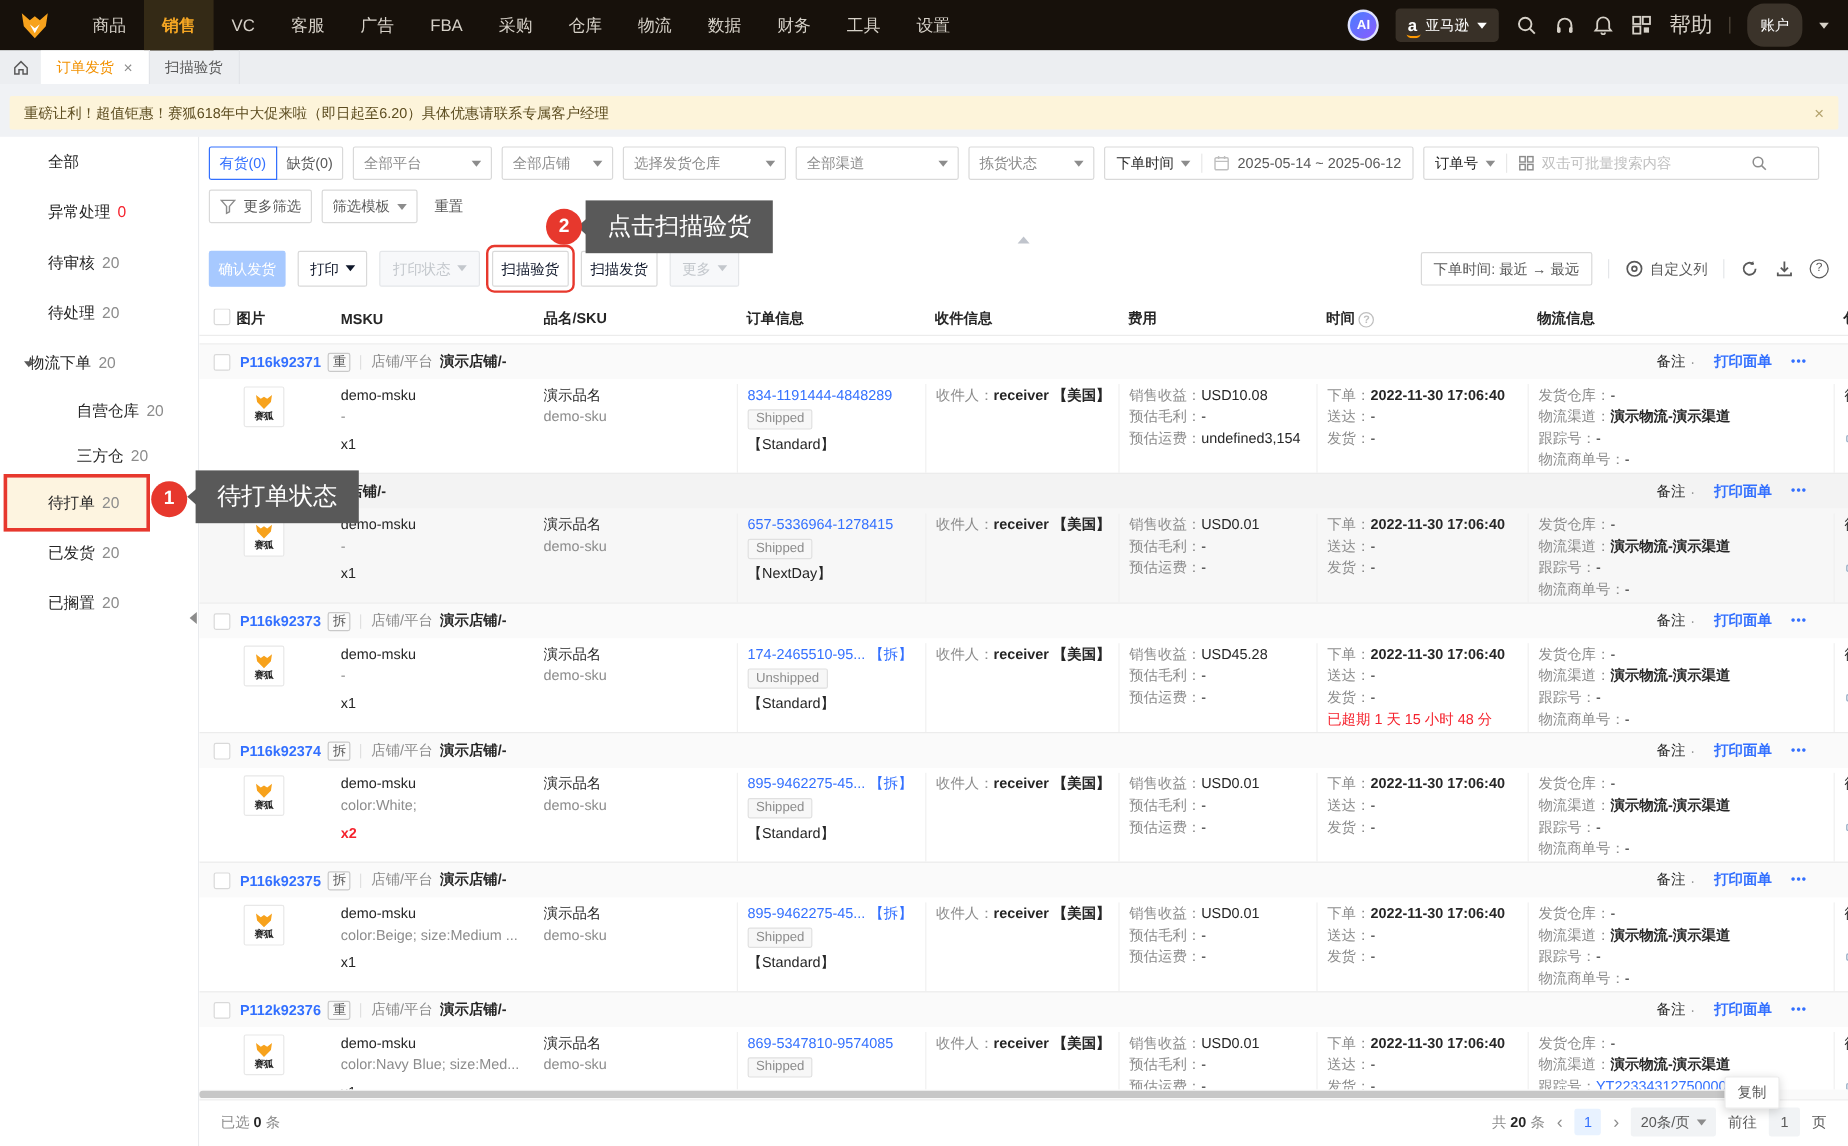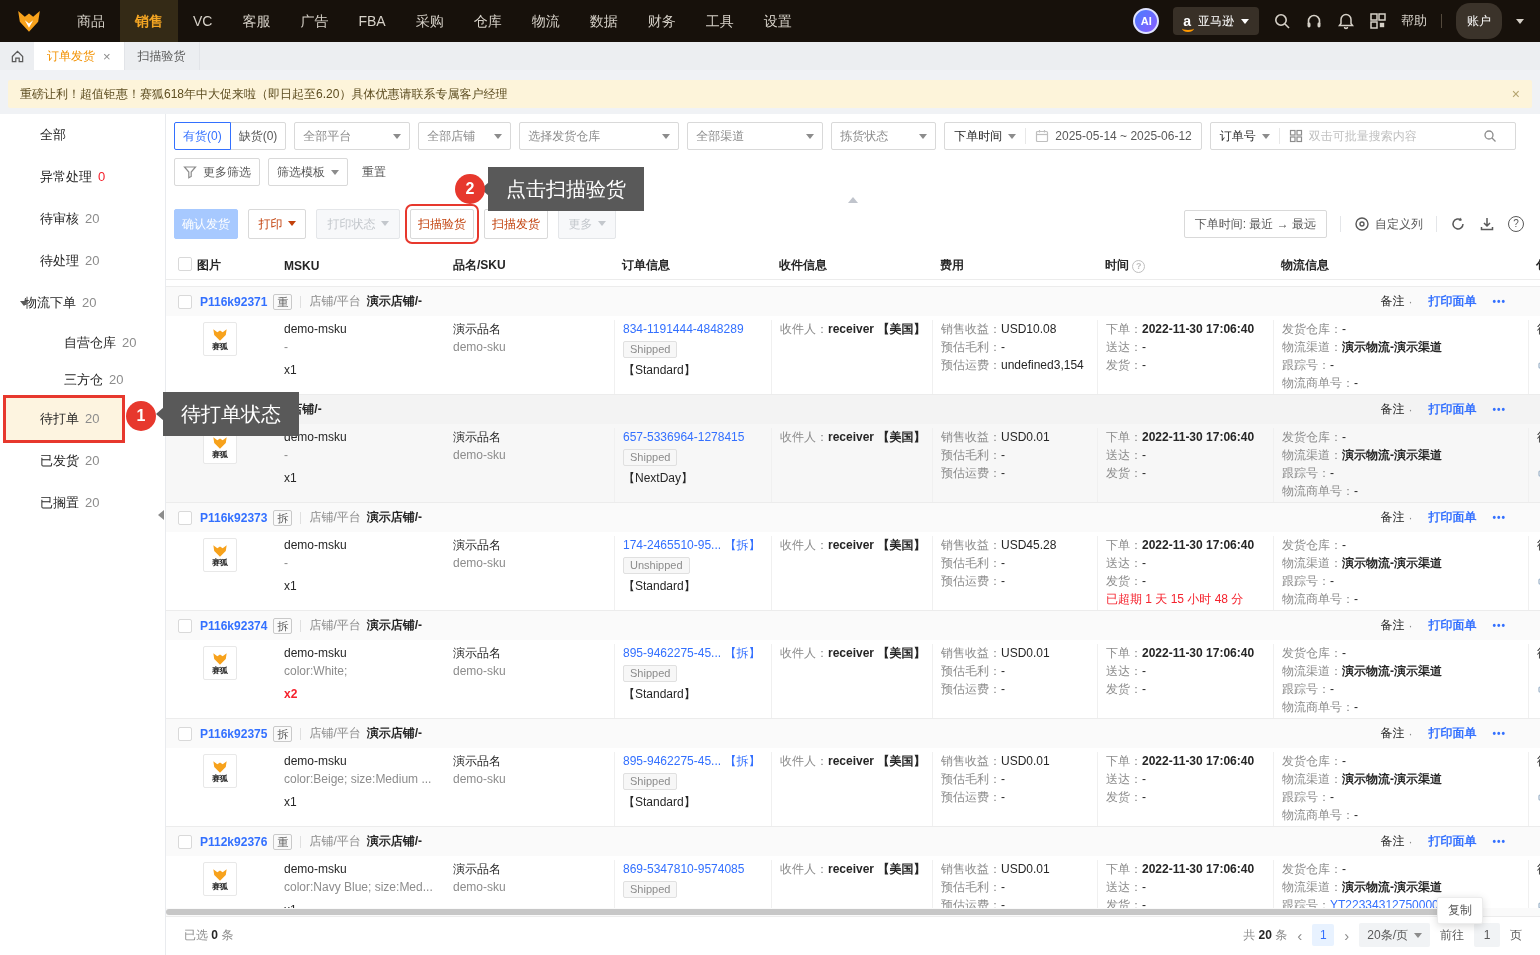--- a/index.html
+++ b/index.html
@@ -15,21 +15,21 @@
   .logo{width:30px;height:30px;margin:0 18px 0 14px;flex:none}
   .nav-item{padding:0 15px;height:42px;line-height:42px;font-size:14px;cursor:pointer;white-space:nowrap}
   .nav-item.active{background:#342a16;color:#f5a623;font-weight:bold}
   .nav-right{margin-left:auto;display:flex;align-items:center;gap:14px;padding-right:16px}
   .ai-badge{width:26px;height:26px;border-radius:50%;background:linear-gradient(135deg,#4a7dff,#8a5cff);border:2px solid #dfe3ff;color:#fff;font-weight:bold;font-size:11px;display:flex;align-items:center;justify-content:center}
   .mkt-pill{background:#383027;border-radius:4px;height:28px;display:flex;align-items:center;gap:7px;padding:0 10px;color:#fff;cursor:pointer}
   .amz-a{position:relative;color:#fff;font-weight:bold;font-size:14px;line-height:1}
   .amz-a::after{content:"";position:absolute;left:-1px;bottom:-4px;width:12px;height:5px;border-bottom:2px solid #ff9900;border-radius:50%}
   .caret-d{width:0;height:0;border:4px solid transparent;border-top:5px solid currentColor;margin-top:4px}
   .nav-ic{width:18px;height:18px;color:#d6d1c8;cursor:pointer}
-  .nav-help{font-size:13px;cursor:pointer}
+  .nav-help{font-size:18px;cursor:pointer}
   .nav-sep{width:1px;height:14px;background:#53493c}
   .acct-pill{background:#3b332a;border-radius:14px;height:36px;padding:0 11px;display:flex;align-items:center;color:#fff;cursor:pointer}
 
   
   .tabbar{height:28px;background:#eceef1;display:flex;align-items:stretch}
   .home-btn{width:34px;display:flex;align-items:center;justify-content:center;color:#595959;cursor:pointer}
   .tab{display:flex;align-items:center;gap:8px;padding:0 13px;color:#595959;cursor:pointer;border-right:1px solid #e2e4e8}
   .tab.active{background:#fff;color:#f29100}
   .tab .x{color:#8c8c8c;font-size:13px}
 
@@ -65,21 +65,21 @@
   .fgroup .gsep{width:1px;height:16px;background:#e8e8e8}
   .fgroup input{border:none;outline:none;width:168px;font-size:12px;color:#262626;font-family:inherit}
   .fgroup input::placeholder{color:#bfbfbf}
   .ic14{width:14px;height:14px;color:#8c8c8c;flex:none}
   .ic14.lt{color:#bfbfbf}
   .fdivider{height:14px;margin:2px 0 0;position:relative}
   .up-caret{position:absolute;left:50%;top:4px;width:0;height:0;border:5px solid transparent;border-bottom:6px solid #c0c4cc;transform:translateX(-50%);cursor:pointer}
 
   
   .toolbar{display:flex;align-items:center;margin:6px 16px 0 8px;height:32px}
-  .tbtn{height:30px;border:1px solid #d9d9d9;border-radius:2px;background:#fff;color:#c2410c;display:inline-flex;align-items:center;justify-content:center;gap:5px;margin-right:10px;cursor:pointer;white-space:nowrap}
+  .tbtn{height:30px;border:1px solid #d9d9d9;border-radius:2px;background:#fff;color:#0f172a;display:inline-flex;align-items:center;justify-content:center;gap:5px;margin-right:10px;cursor:pointer;white-space:nowrap}
   .tbtn .caret-d{border-top-color:currentColor;margin-top:3px}
   .tbtn.primary-light{background:#a7c9ff;border-color:#a7c9ff;color:#fff}
   .tbtn.disabled{background:#f7f8fa;color:#c3c7cc;border-color:#e4e6e9;cursor:default}
   .tbtn.red-outline{outline:2px solid #e7382d;outline-offset:3px}
   .w64{width:64px}.w58{width:58px}.w84{width:84px}
   .toolbar-right{margin-left:auto;display:flex;align-items:center;gap:13px;color:#595959}
   .sortbtn{border:1px solid #d9d9d9;border-radius:2px;height:28px;padding:0 10px;display:flex;align-items:center;color:#595959;cursor:pointer}
   .vline{width:1px;height:16px;background:#e4e6e9}
   .custom-cols{display:flex;align-items:center;gap:5px;cursor:pointer}
   .ic16{width:16px;height:16px;color:#595959;cursor:pointer}
@@ -239,21 +239,21 @@
         <div class="fbtn">缺货(0)</div>
       </div>
       <div class="fsel" style="width:116px">
           <span>全部平台</span>
           <span class="caret-d"></span>
         </div>
       <div class="fsel" style="width:93px">
           <span>全部店铺</span>
           <span class="caret-d"></span>
         </div>
-      <div class="fsel" style="width:160px">
+      <div class="fsel" style="width:136px">
           <span>选择发货仓库</span>
           <span class="caret-d"></span>
         </div>
       <div class="fsel" style="width:136px">
           <span>全部渠道</span>
           <span class="caret-d"></span>
         </div>
       <div class="fsel" style="width:105px">
           <span>拣货状态</span>
           <span class="caret-d"></span>

